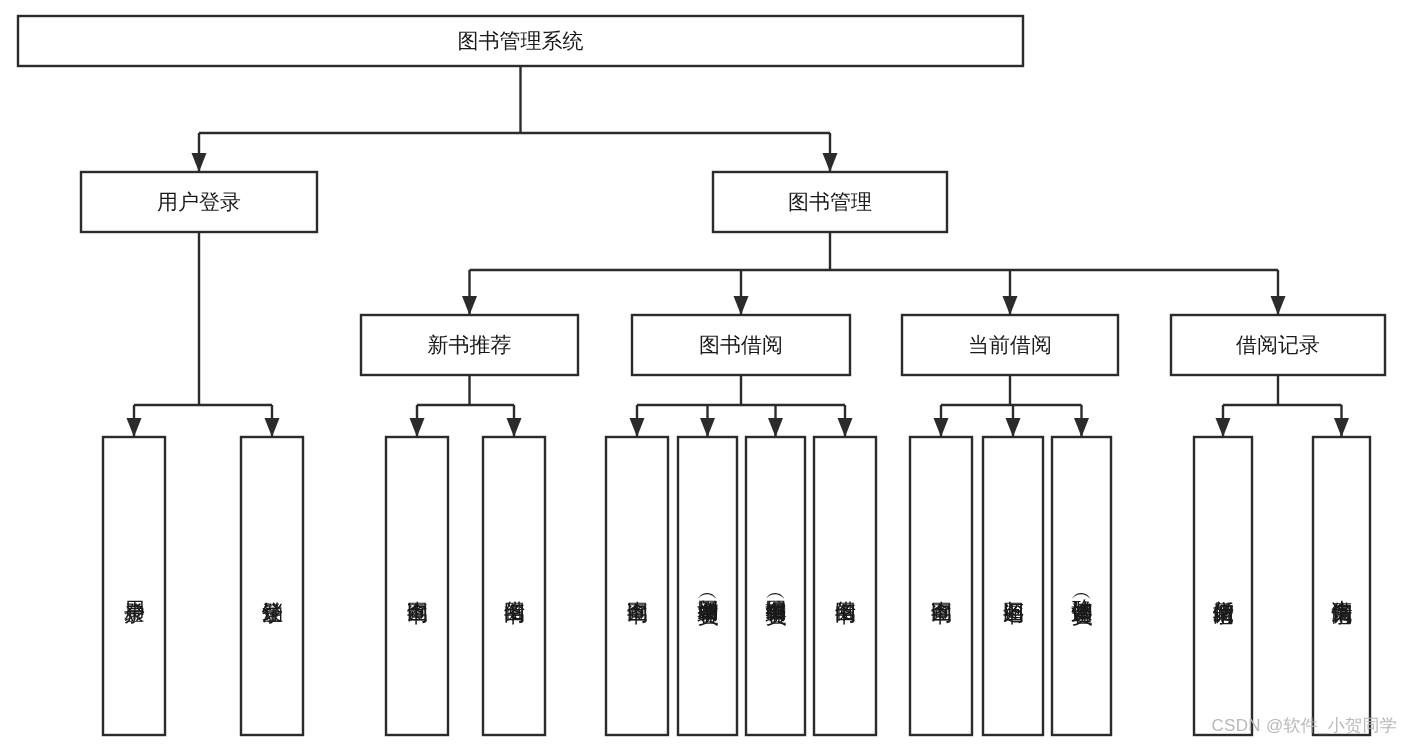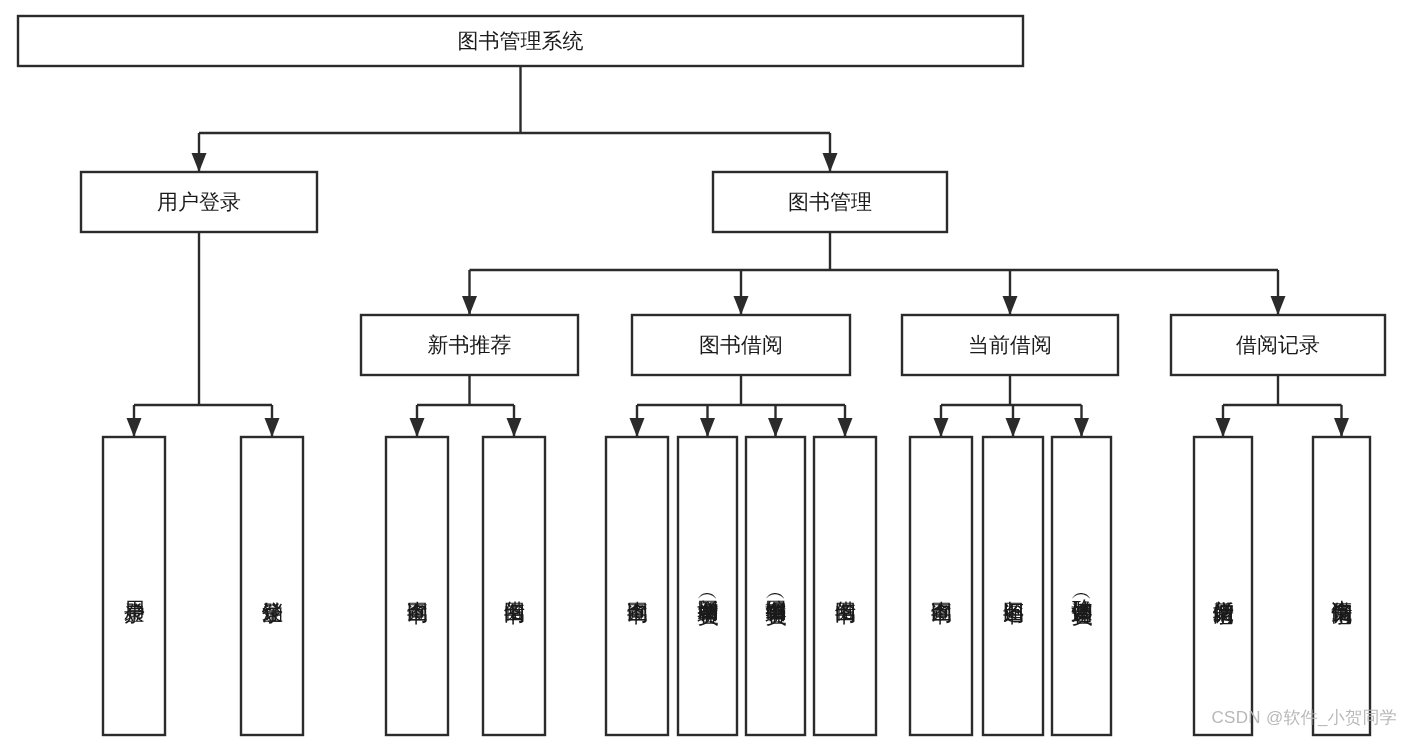--- a/index.html
+++ b/index.html
@@ -45,21 +45,21 @@
   .node-label-h {
     font-family: "Liberation Sans", "DejaVu Sans", sans-serif;
     font-size: 21px;
     fill: #1a1a1a;
     text-anchor: middle;
     dominant-baseline: middle;
   }
   .watermark-text {
     position: absolute;
     right: 8px;
-    bottom: 18px;
+    bottom: 10px;
     font-family: "Liberation Sans", "DejaVu Sans", sans-serif;
     font-size: 17px;
     color: #b8b8b8;
     white-space: nowrap;
     letter-spacing: 0.3px;
   }
   .vlabel {
     position: absolute;
     display: flex;
     align-items: center;

